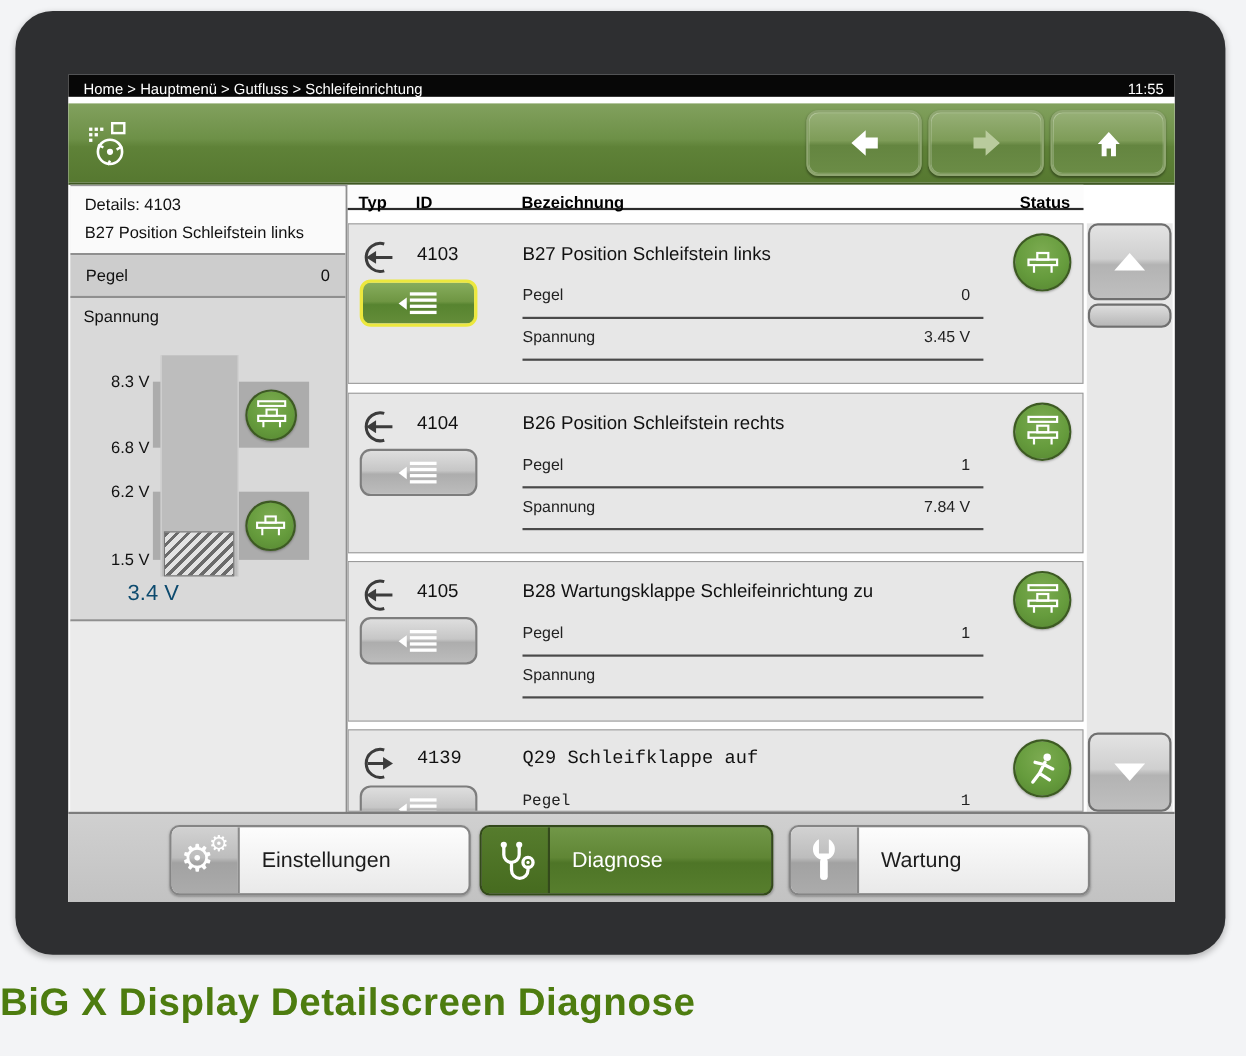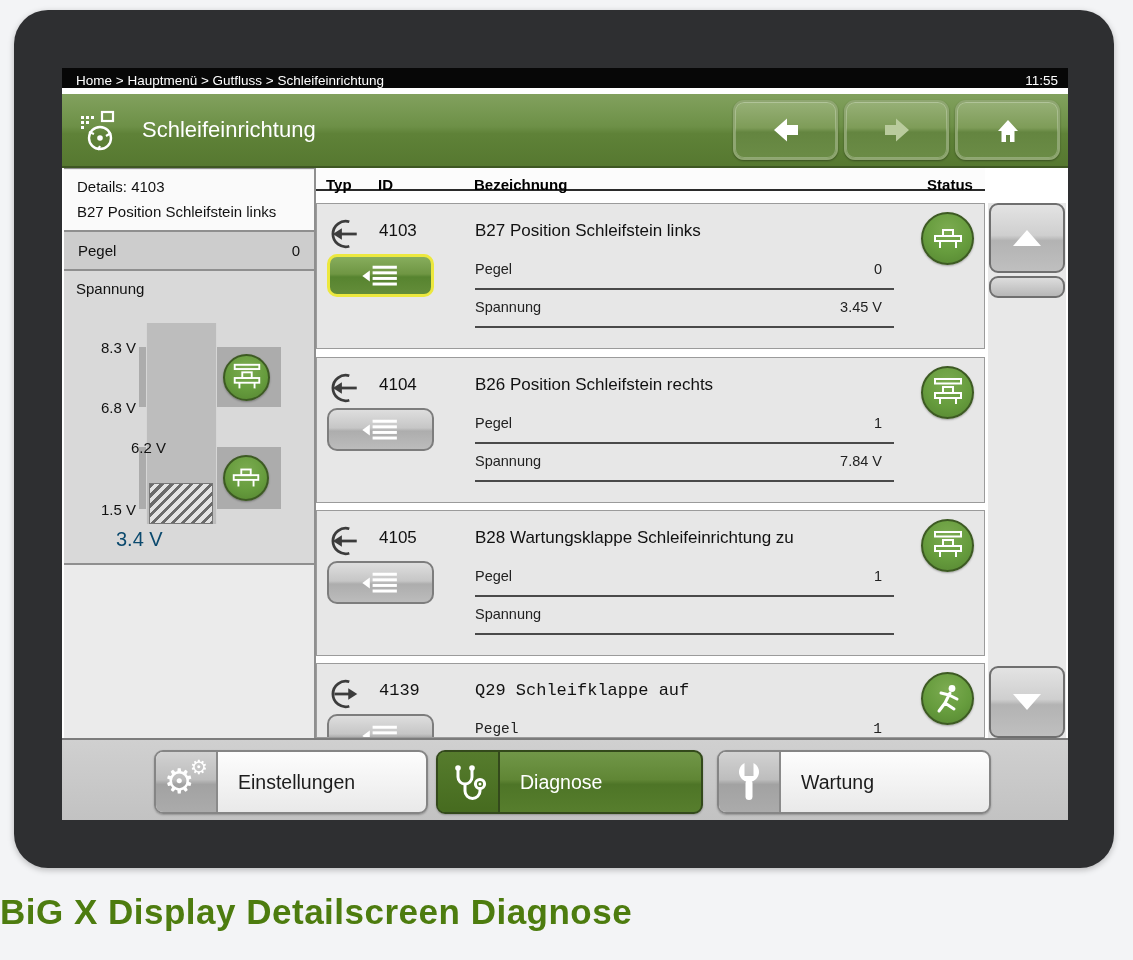--- a/index.html
+++ b/index.html
@@ -168,21 +168,20 @@
               <rect x="15" y="9" width="3" height="3"></rect>
             <rect x="5" y="14" width="3" height="3"></rect>
               <rect x="10" y="14" width="3" height="3"></rect>
             <rect x="5" y="19" width="3" height="3"></rect>
           </g>
           <rect x="26" y="5" width="11" height="9" fill="none" stroke="#fff" stroke-width="2.2"></rect>
           <circle cx="24" cy="31" r="11" fill="none" stroke="#fff" stroke-width="2.4"></circle>
           <circle cx="24" cy="31" r="2.8" fill="#fff"></circle>
           <path d="M13 25 l5 2 M35 26 l-5 3 M22 43 l2 -4" stroke="#fff" stroke-width="2.2" fill="none"></path>
         </svg>
-        <span class="header-title">Schleifeinrichtung</span>
 
         <div class="gbtn back">
           <svg width="32" height="30" viewBox="0 0 32 30">
             <polygon points="4,15 17,3.5 17,10 28,10 28,20 17,20 17,26.5" fill="#fff"></polygon>
           </svg>
         </div>
         <div class="gbtn fwd">
           <svg width="32" height="30" viewBox="0 0 32 30">
             <polygon points="28,15 15,3.5 15,10 4,10 4,20 15,20 15,26.5" fill="#b9cb9d"></polygon>
           </svg>
@@ -221,21 +220,21 @@
           <div class="circ sb-circ2">
             <svg width="34" height="34" viewBox="0 0 36 36">
               <rect x="13" y="9" width="10" height="6" fill="none" stroke="#fff" stroke-width="2"></rect>
               <rect x="5" y="15" width="26" height="5" fill="none" stroke="#fff" stroke-width="2"></rect>
               <line x1="10" y1="20" x2="10" y2="27" stroke="#fff" stroke-width="2"></line>
               <line x1="26" y1="20" x2="26" y2="27" stroke="#fff" stroke-width="2"></line>
             </svg>
           </div>
           <span class="gtick" style="top:68px;">8.3 V</span>
           <span class="gtick" style="top:128px;">6.8 V</span>
-          <span class="gtick" style="top:168px;margin-left:30px;">6.2 V</span>
+          <span class="gtick" style="top:168px;">6.2 V</span>
           <span class="gtick" style="top:230px;">1.5 V</span>
           <div class="gval">3.4 V</div>
         </div>
         <div class="sb-rest"></div>
       </div>
 
       <div class="thead">
         <span class="h-typ">Typ</span>
         <span class="h-id">ID</span>
         <span class="h-name">Bezeichnung</span>

